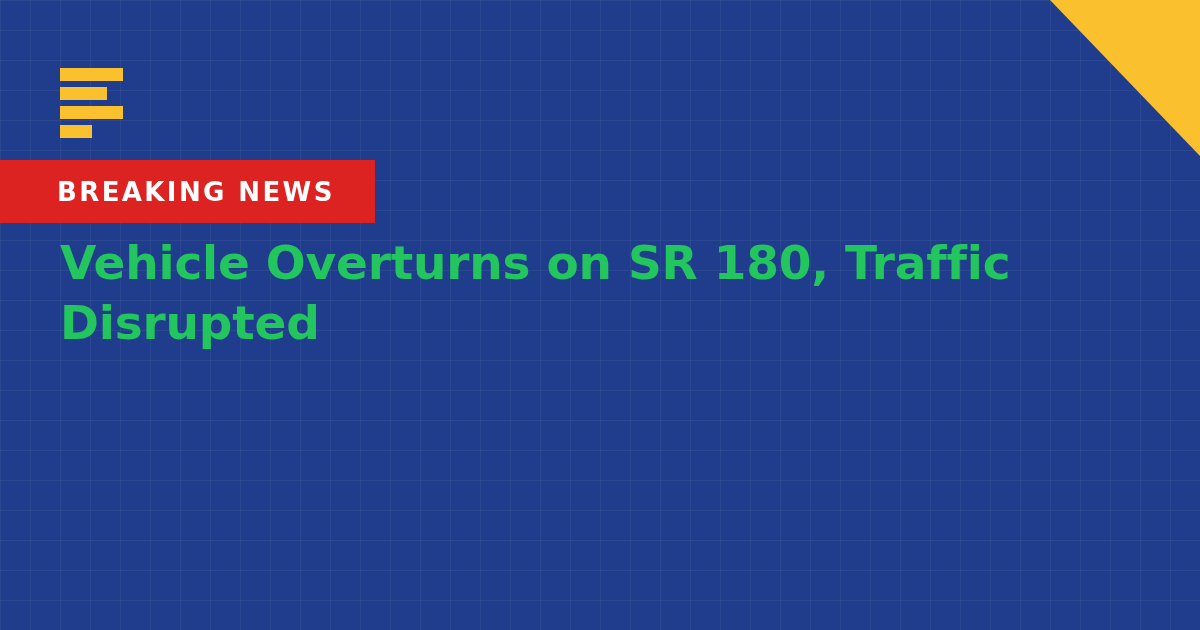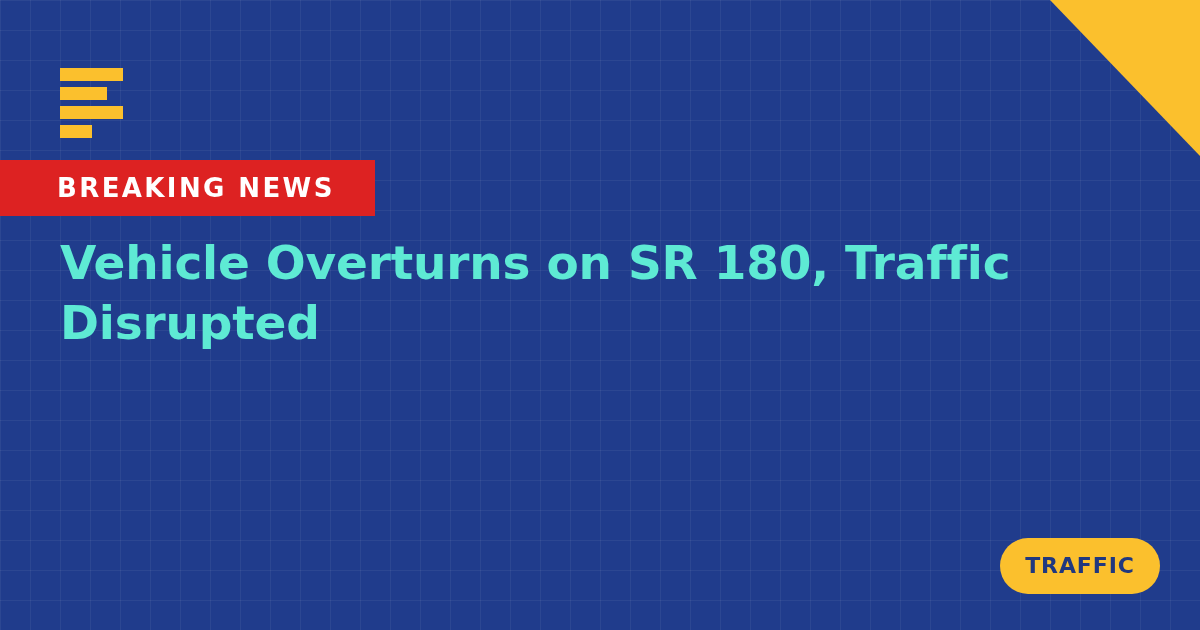--- a/index.html
+++ b/index.html
@@ -55,21 +55,21 @@
   #logo .bar.w1 { width: 63px; }
   #logo .bar.w2 { width: 47px; }
   #logo .bar.w3 { width: 63px; }
   #logo .bar.w4 { width: 32px; }
 
   
   #breaking-banner {
     position: absolute;
     left: 0;
     top: 160px;
-    height: 56px;
+    height: 63px;
     padding: 0 40px 0 57px;
     background: #dd2222;
     display: flex;
     align-items: center;
     box-sizing: border-box;
   }
   #breaking-banner .label {
     color: #ffffff;
     font-size: 26px;
     font-weight: bold;
@@ -153,21 +153,18 @@
     <span class="bar w1" style="width: 63px; background: rgb(251, 192, 45);"></span>
     <span class="bar w2" style="width: 47px; background: rgb(251, 192, 45);"></span>
     <span class="bar w3" style="width: 63px; background: rgb(251, 192, 45);"></span>
     <span class="bar w4" style="width: 32px; background: rgb(251, 192, 45);"></span>
   </div>
 
   <div id="breaking-banner" style="background: rgb(221, 34, 34);">
     <span class="label" style="color: rgb(255, 255, 255);">BREAKING NEWS</span>
   </div>
 
-  <h1 id="headline" style="color: #5eead4;">Vehicle Overturns on SR 180, Traffic Disrupted</h1>
+  <h1 id="headline" style="color: #22c55e;">Vehicle Overturns on SR 180, Traffic Disrupted</h1>
 
 
 
-  <div id="category-badge" style="background: rgb(251, 192, 45);">
-    <span class="label" style="color: rgb(32, 56, 127);">TRAFFIC</span>
-  </div>
 
 </div>
 
 </body></html>

